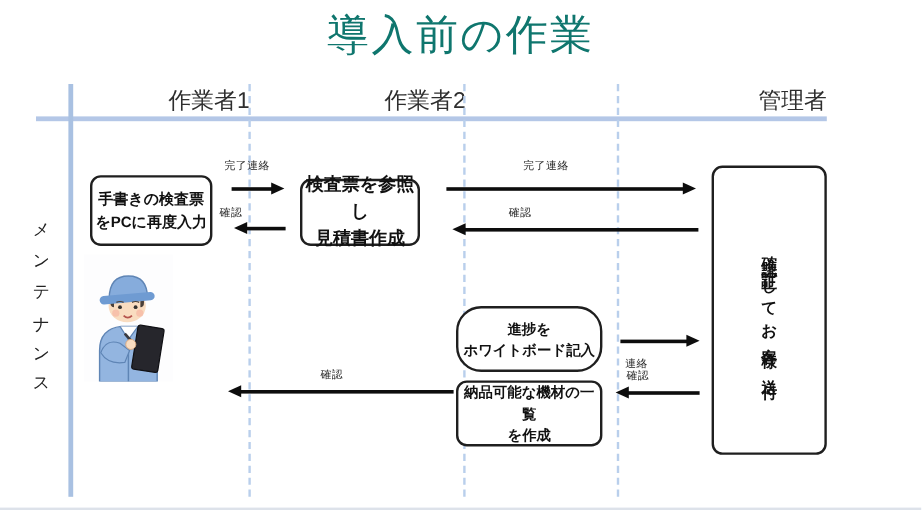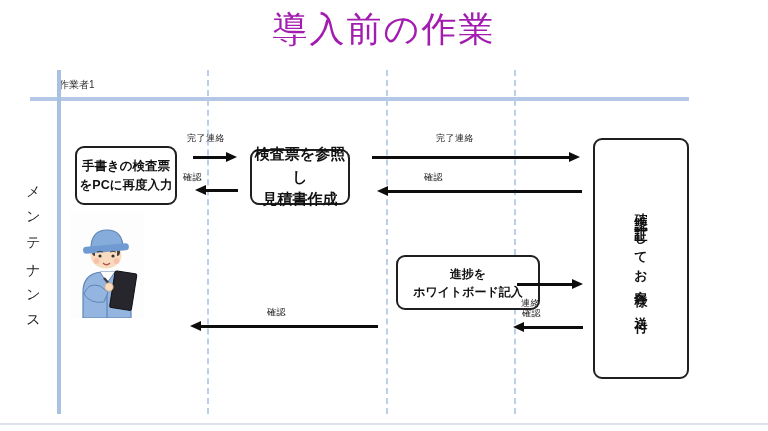--- a/index.html
+++ b/index.html
@@ -3,46 +3,46 @@
 <meta charset="utf-8">
 <style>
   html,body{margin:0;padding:0;background:#ffffff;}
   #slide{
     position:relative;width:768px;height:431px;background:#ffffff;overflow:hidden;
     font-family:"Liberation Sans","DejaVu Sans",sans-serif;color:#1c1c1c;
   }
   .title{
     position:absolute;top:6px;left:0;width:768px;text-align:center;
     font-family:"Liberation Serif","DejaVu Serif",serif;
-    font-size:35px;font-weight:400;color:#a21caf;letter-spacing:2px;
+    font-size:35px;font-weight:400;color:#0f766e;letter-spacing:2px;
   }
   .lane-label{
-    position:absolute;top:76px;height:18px;line-height:18px;text-align:left;
-    font-size:10px;color:#2e2e2e;
+    position:absolute;top:76px;height:18px;line-height:18px;text-align:right;
+    font-size:19px;color:#2e2e2e;
   }
   .h-rule{position:absolute;left:30px;top:97px;width:659px;height:4px;background:#b4c7e7;}
   .v-solid{position:absolute;left:57px;top:70px;width:4px;height:344px;background:#a9c1e2;}
   .v-dash{position:absolute;top:70px;width:0;height:344px;border-left:2px dashed #b9cfec;}
   .bottom-rule{position:absolute;left:0;top:423px;width:768px;height:2px;background:#dde2ea;}
   .side-label{
     position:absolute;left:24px;top:176px;height:170px;
     writing-mode:vertical-rl;text-orientation:upright;
     font-family:"Liberation Serif","DejaVu Serif",serif;
     font-size:14px;letter-spacing:10px;color:#222;
   }
   .node{
     position:absolute;box-sizing:border-box;background:#fff;
     border:2px solid #1f1f1f;border-radius:9px;
     display:flex;align-items:center;justify-content:center;
     text-align:center;font-weight:bold;font-size:12px;line-height:1.5;
     white-space:pre-line;color:#111;
   }
   #box1{left:75px;top:146px;width:102px;height:59px;font-size:12.5px;}
   #box2{left:250px;top:149px;width:100px;height:56px;font-size:15px;}
-  #box3{left:396px;top:255px;width:144px;height:55px;}
+  #box3{left:380px;top:255px;width:122px;height:55px;border-radius:21px;}
   #box4{left:380px;top:317px;width:122px;height:55px;}
   #boxM{
     left:593px;top:138px;width:96px;height:241px;
     writing-mode:vertical-rl;text-orientation:upright;
     font-size:13px;letter-spacing:4px;white-space:normal;line-height:1;
   }
   .arrow{position:absolute;height:3px;background:#0d0d0d;}
   .arrow .head-r{
     position:absolute;right:-10px;top:-4px;width:0;height:0;
     border-top:5.5px solid transparent;border-bottom:5.5px solid transparent;
@@ -60,36 +60,40 @@
   .figure{position:absolute;left:70px;top:212px;width:74px;height:106px;background:#fdfdfe;}
 </style>
 </head>
 <body>
 
 <div id="slide">
 
   <div class="title">導入前の作業</div>
 
   <div class="lane-label" style="left:59px;width:149px;">作業者1</div>
+  <div class="lane-label" style="left:208px;width:180px;">作業者2</div>
+  <div class="lane-label" style="left:515px;width:174px;">管理者</div>
 
   <div class="h-rule"></div>
   <div class="v-solid"></div>
   <div class="v-dash" style="left:207px;"></div>
   <div class="v-dash" style="left:386px;"></div>
   <div class="v-dash" style="left:514px;"></div>
   <div class="bottom-rule"></div>
 
   <div class="side-label">メンテナンス</div>
 
   <div class="node" id="box1">手書きの検査票
 をPCに再度入力</div>
   <div class="node" id="box2">検査票を参照し
 見積書作成</div>
   <div class="node" id="box3">進捗を
 ホワイトボード記入</div>
+  <div class="node" id="box4">納品可能な機材の一覧
+を作成</div>
   <div class="node" id="boxM">確認・訂正してお客様へ送付</div>
 
   <div class="arrow" style="left:193px;top:156px;width:34px;">
       <span class="head-r"></span>
     </div>
   <div class="arrow-label" style="left:187px;top:132px;">完了連絡</div>
 
   <div class="arrow" style="left:205px;top:189px;width:33px;">
       <span class="head-l"></span>
     </div>

